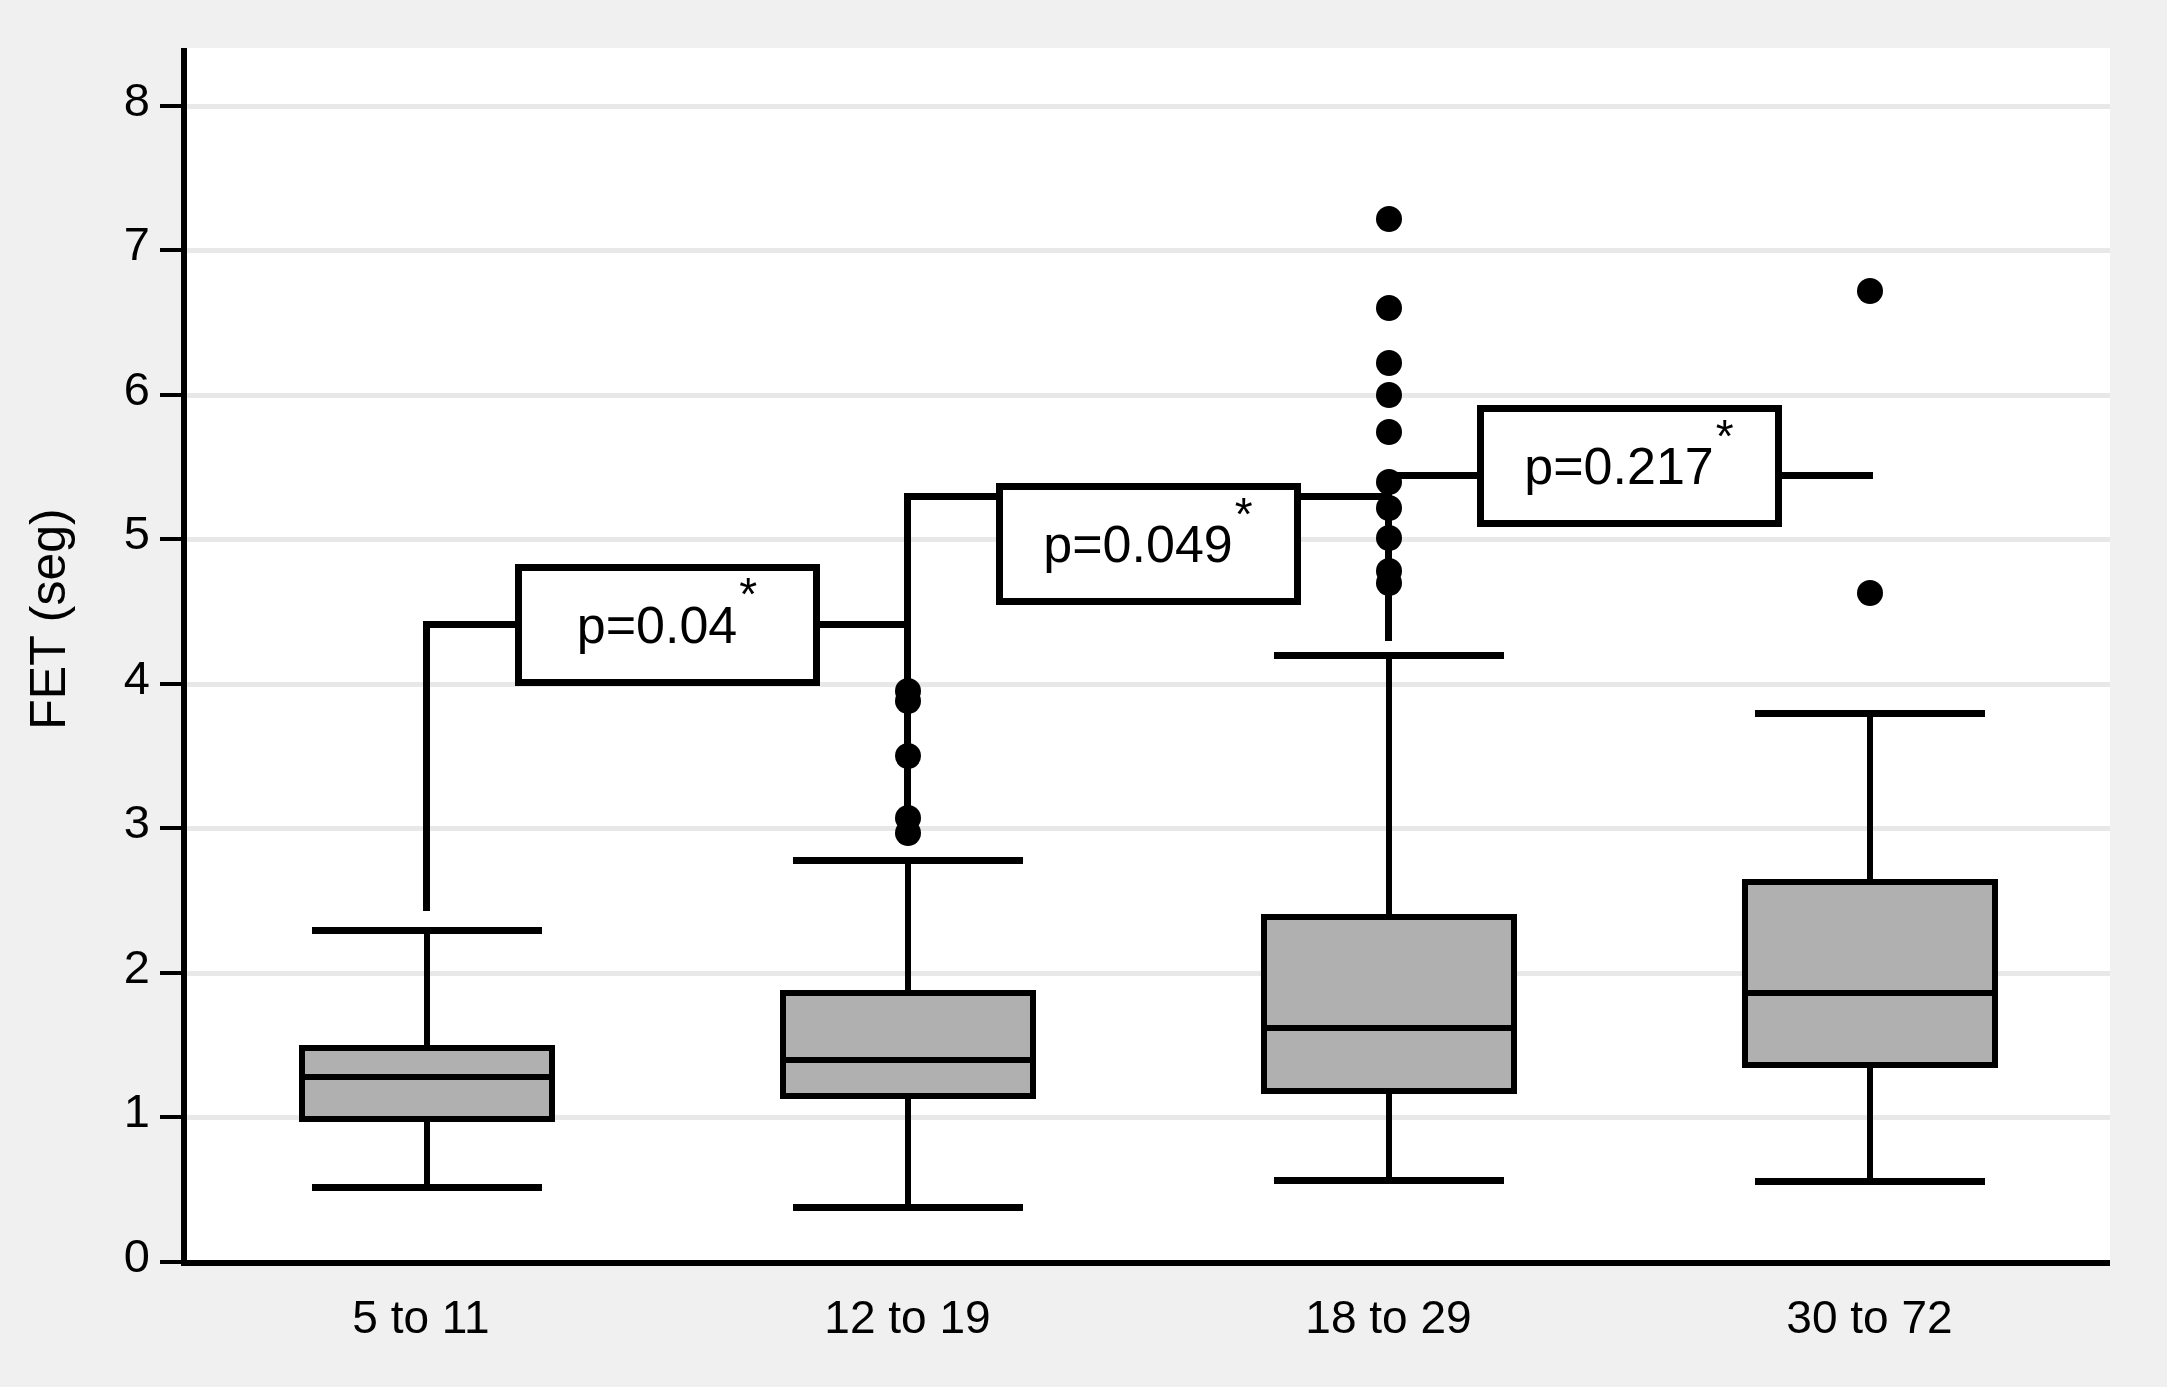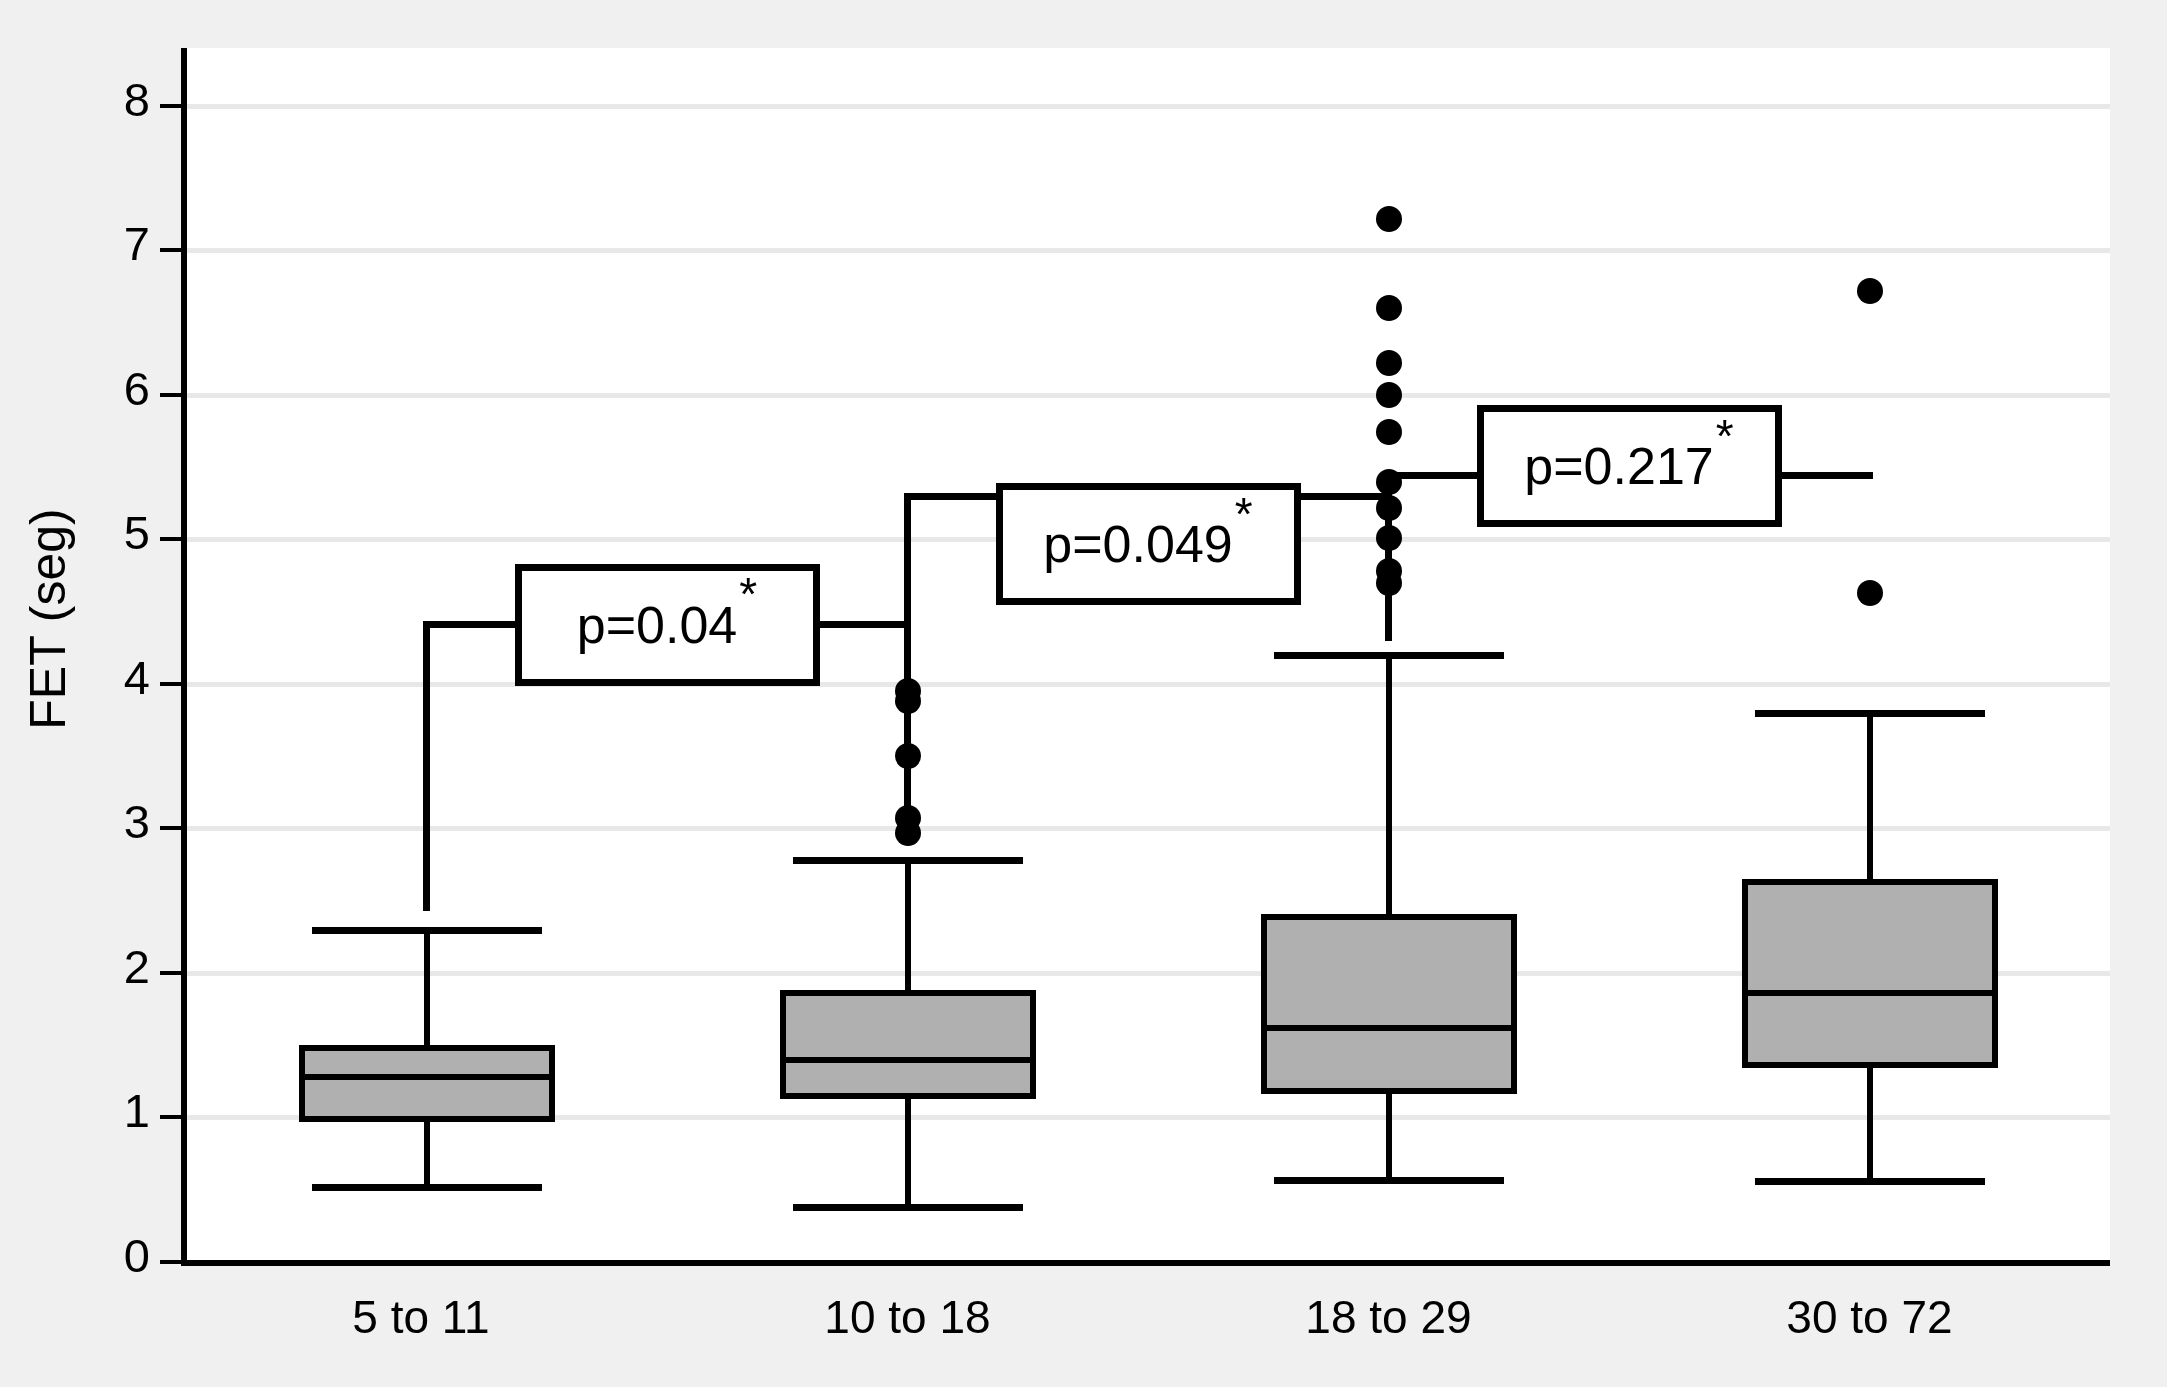--- a/index.html
+++ b/index.html
@@ -198,18 +198,18 @@
       <div class="y-tick-mark" style="top: 248.333px;"></div>
       <div class="y-tick-label" style="top: 220.333px; left: 85px; position: absolute; width: 65px;">7</div>
       <div class="y-tick-mark" style="top: 103.81px;"></div>
       <div class="y-tick-label" style="top: 75.8095px; left: 85px; position: absolute; width: 65px;">8</div>
     </div>
 
   <div id="y-axis-title">FET (seg)</div>
 
   <div id="x-ticks">
       <div class="x-tick-label" style="left: 221px; width: 400px;">5 to 11</div>
-      <div class="x-tick-label" style="left: 707.5px; width: 400px;">10 to 18</div>
+      <div class="x-tick-label" style="left: 707.5px; width: 400px;">12 to 19</div>
       <div class="x-tick-label" style="left: 1188.5px; width: 400px;">18 to 29</div>
       <div class="x-tick-label" style="left: 1669.5px; width: 400px;">30 to 72</div>
     </div>
 
 </div>
 
 </body></html>

